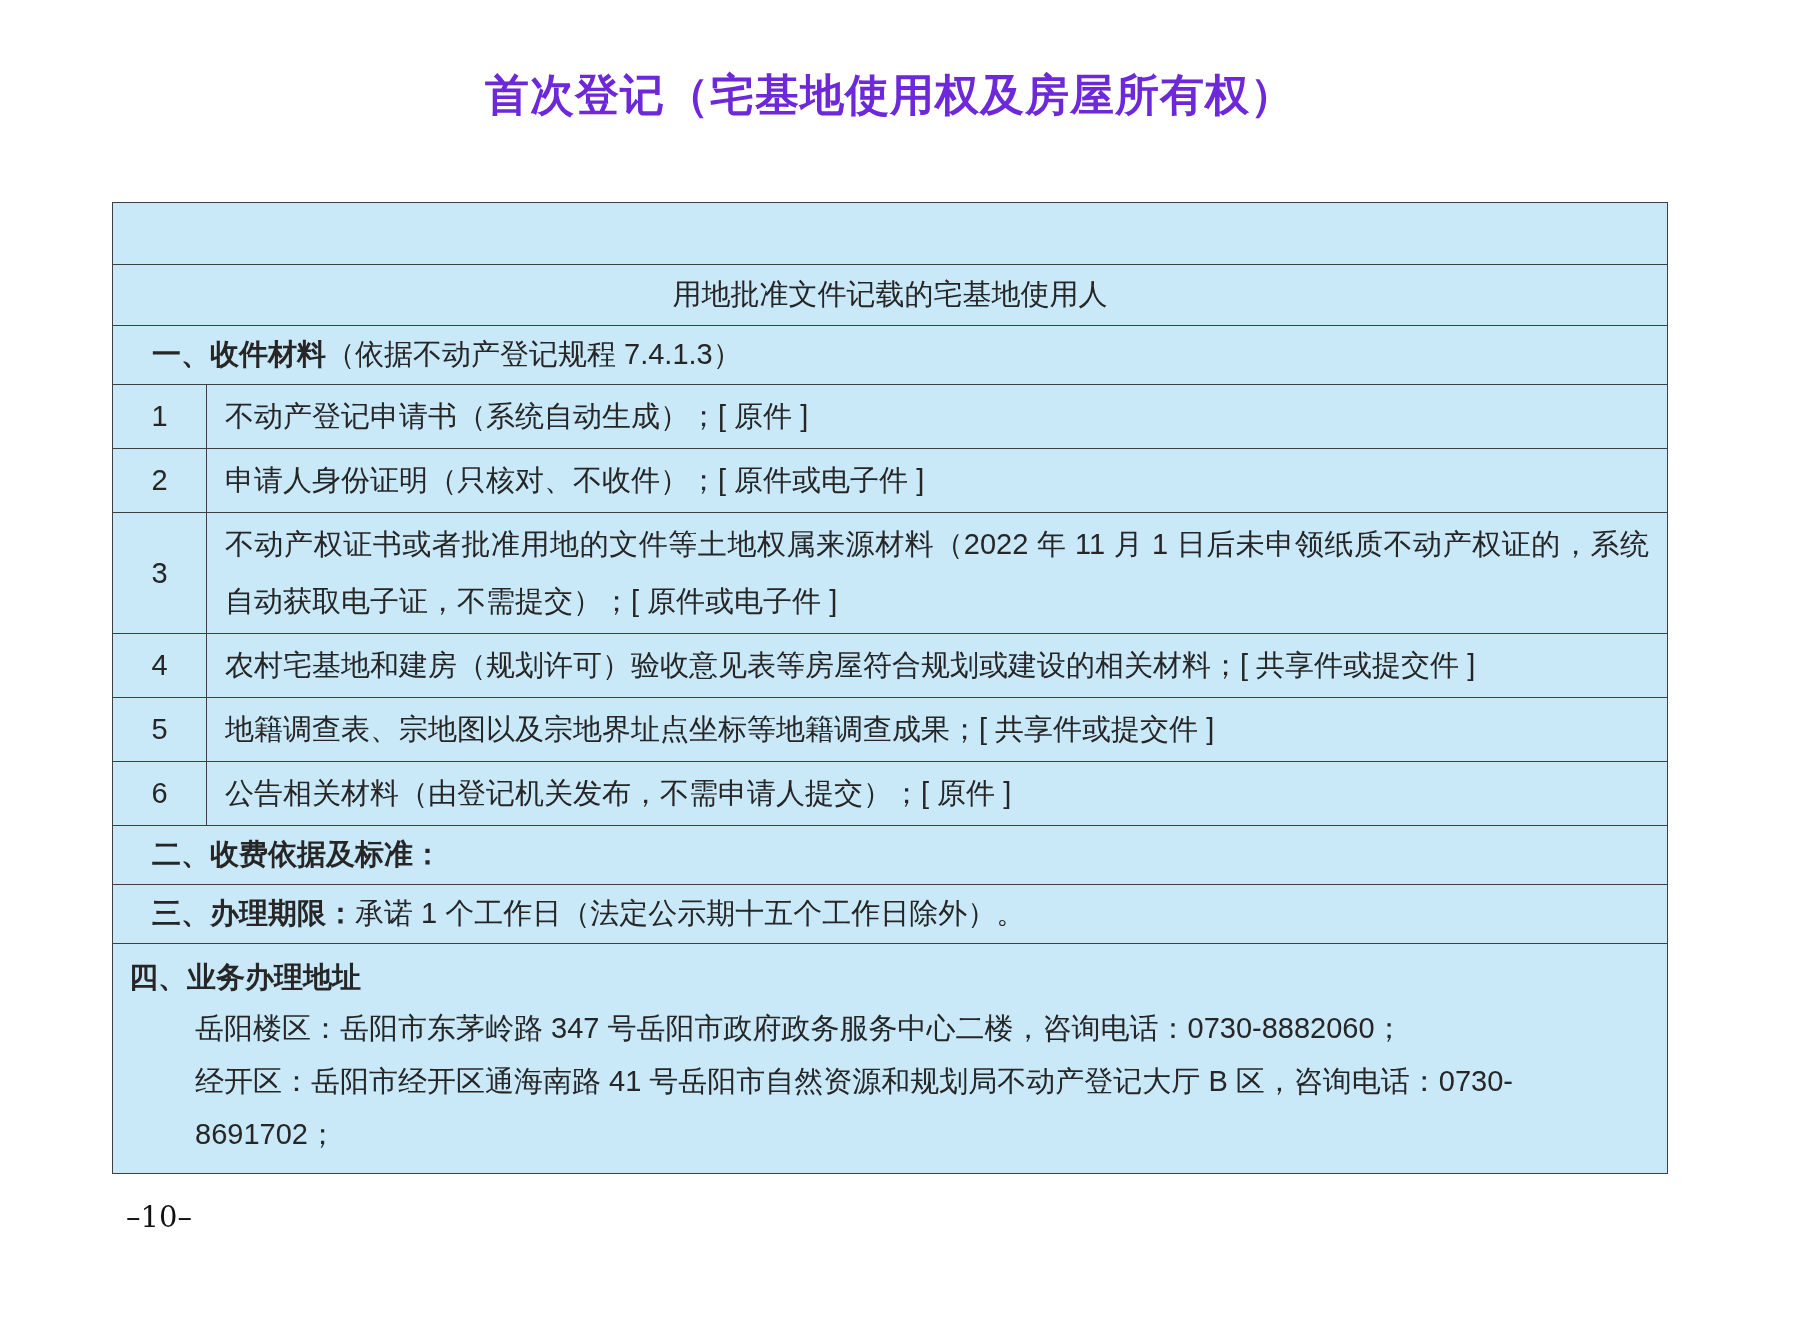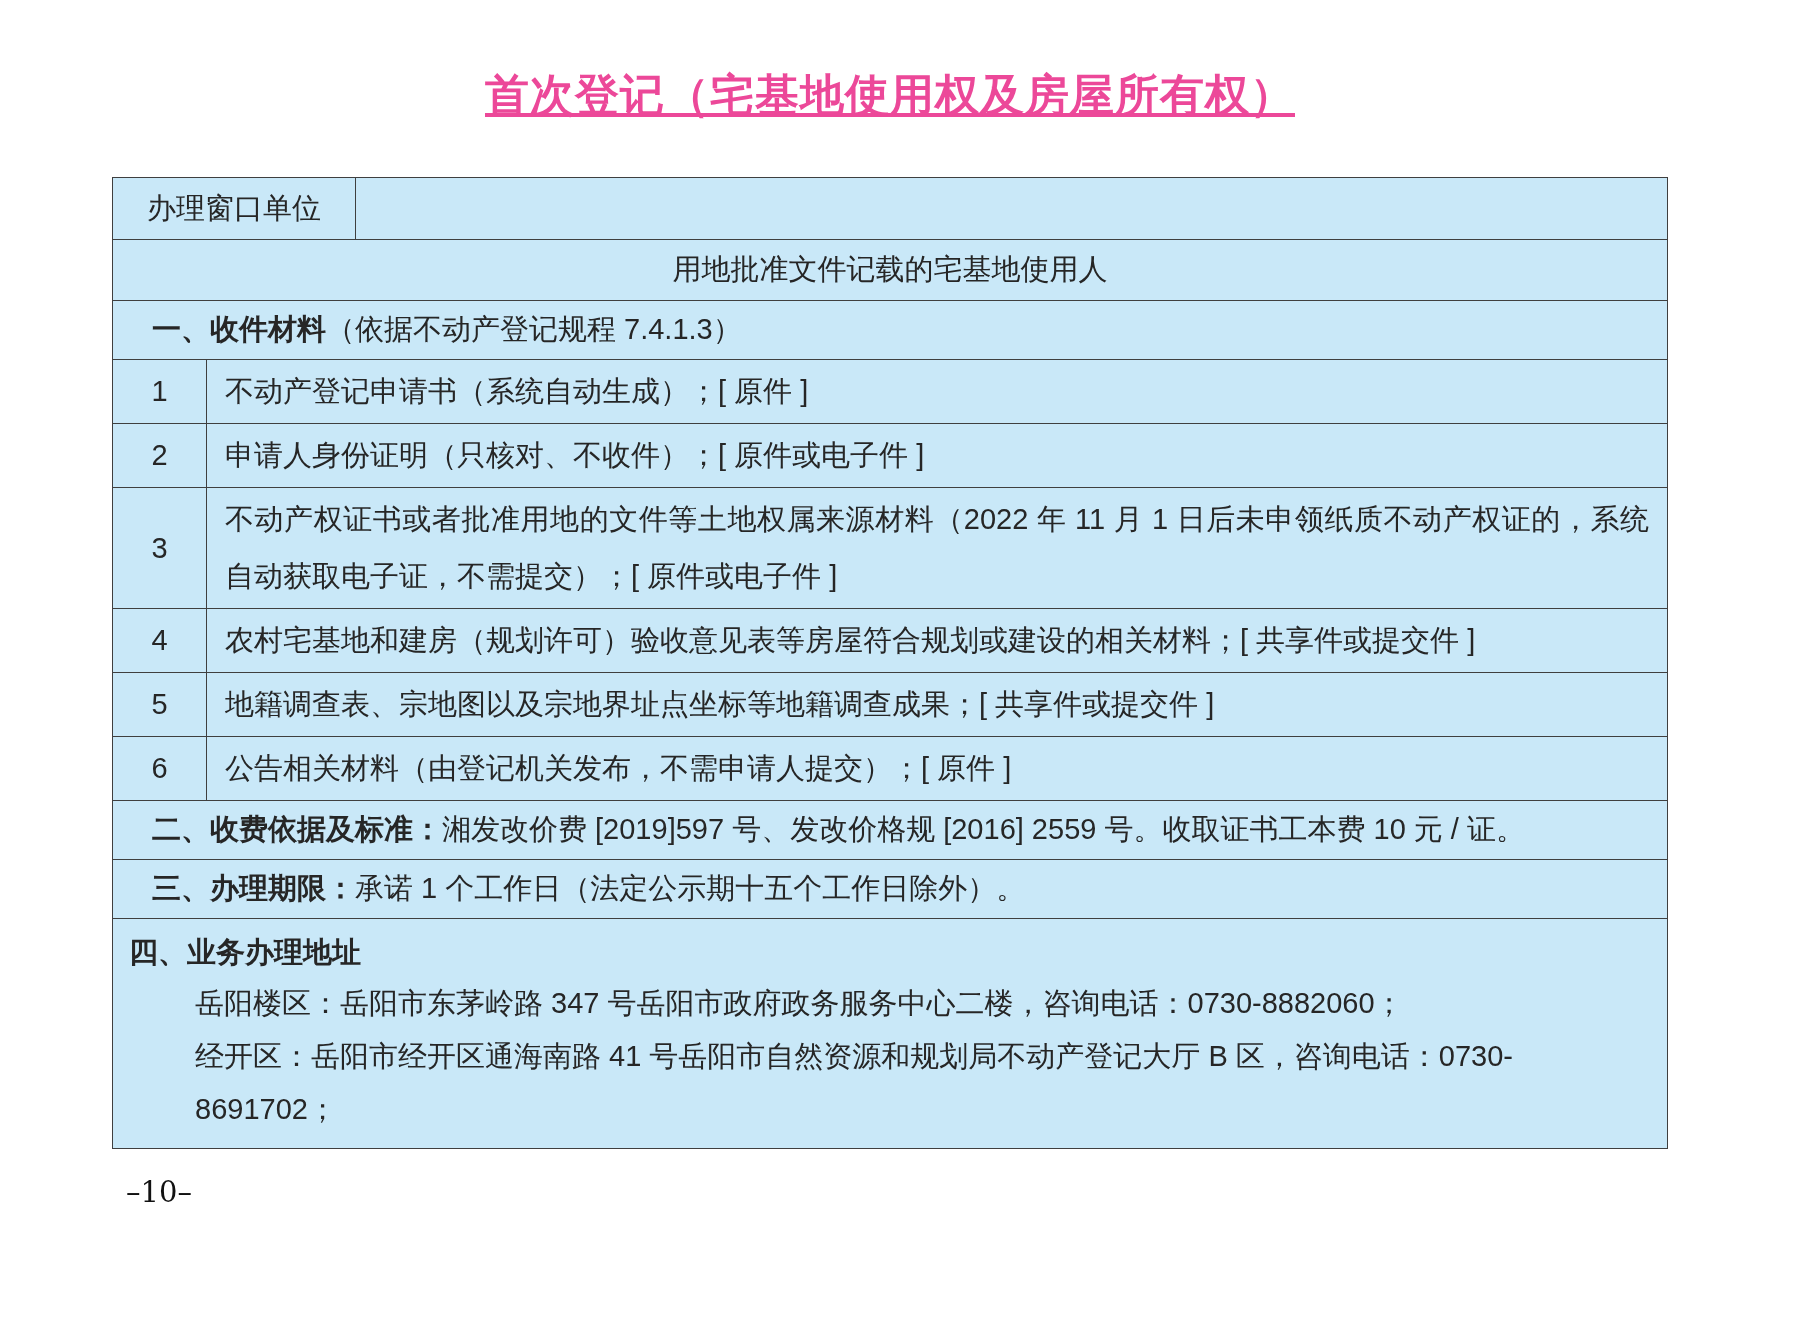--- a/index.html
+++ b/index.html
@@ -14,24 +14,23 @@
     width: 1556px;
     margin-left: 112px;
     position: relative;
   }
   .title {
     padding-top: 66px;
     text-align: center;
     font-family: "Liberation Serif", serif;
     font-weight: bold;
     font-size: 44px;
-    color: #ec4899;
+    color: #6d28d9;
     letter-spacing: 1px;
-    margin-bottom: 52px;
-    text-decoration: underline;
+    margin-bottom: 77px;
   }
   .sheet {
     border: 1.5px solid #3f3f3f;
   }
   .row {
     display: flex;
     background: #c9e8f8;
     border-top: 1.5px solid #3f3f3f;
     font-size: 29px;
   }
@@ -99,21 +98,20 @@
 </head>
 <body>
 
 <div class="doc">
 
   <div class="title">首次登记（宅基地使用权及房屋所有权）</div>
 
   <div class="sheet">
 
     <div class="row row-info">
-      <div class="cell cell-label">办理窗口单位</div>
     </div>
 
     <div class="row row-info">
       <div class="cell cell-value">用地批准文件记载的宅基地使用人</div>
     </div>
 
     <div class="row row-section">
       <span class="b">一、收件材料</span>
         <span>（依据不动产登记规程 7.4.1.3）</span>
     </div>
@@ -155,21 +153,20 @@
 
     <div class="row row-item">
       <div class="cell cell-no">6</div>
       <div class="cell cell-text">
           <span class="wrap">公告相关材料（由登记机关发布，不需申请人提交）；[ 原件 ]</span>
         </div>
     </div>
 
     <div class="row row-section">
       <span class="b">二、收费依据及标准：</span>
-        <span>湘发改价费 [2019]597 号、发改价格规 [2016] 2559 号。收取证书工本费 10 元 / 证。</span>
     </div>
 
     <div class="row row-section">
       <span class="b">三、办理期限：</span>
         <span>承诺 1 个工作日（法定公示期十五个工作日除外）。</span>
     </div>
 
     <div class="row row-section4">
       <div class="s4-head">四、业务办理地址</div>
       <div class="addr">岳阳楼区：岳阳市东茅岭路 347 号岳阳市政府政务服务中心二楼，咨询电话：0730-8882060；</div>

